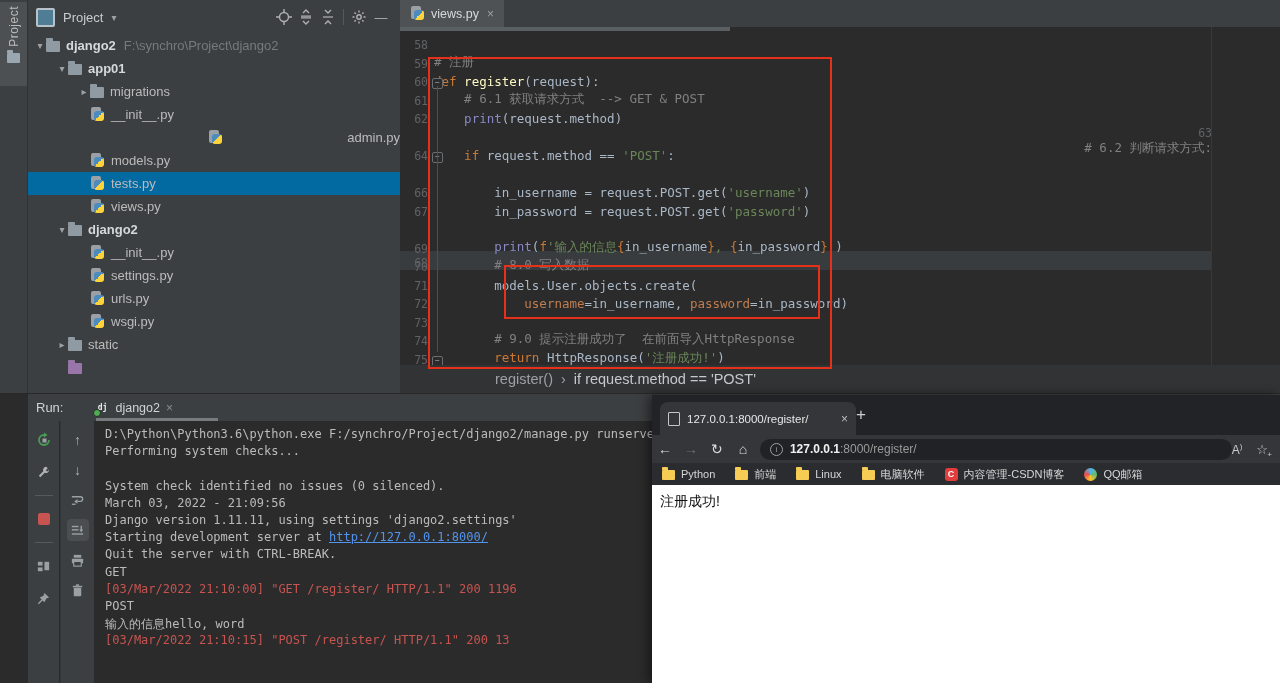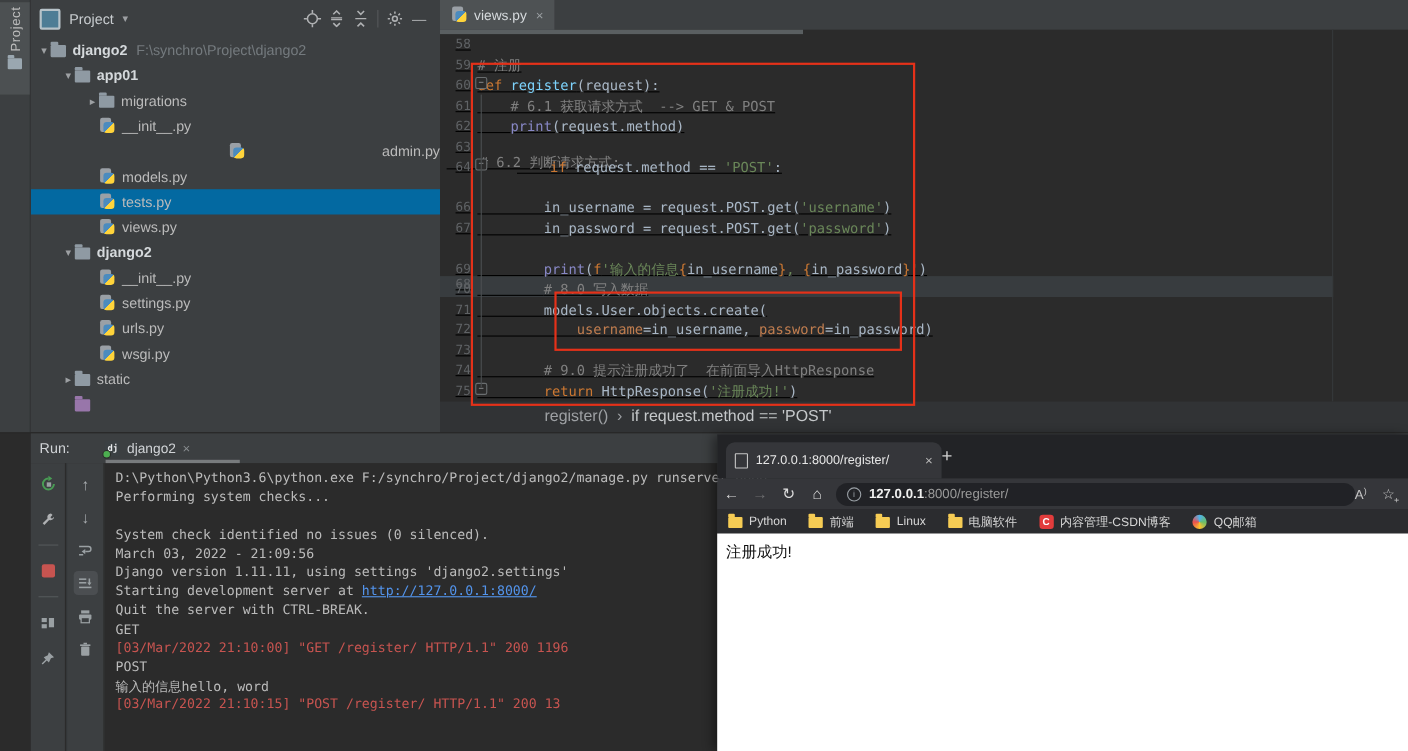--- a/index.html
+++ b/index.html
@@ -44,28 +44,28 @@
 
   
   #editor{position:absolute;left:400px;top:0;right:0;height:393px;background:#2b2b2b;}
   .tabbar{position:absolute;left:0;top:0;right:0;height:27px;background:#3c3f41;}
   .etab{position:absolute;left:0;top:0;height:27px;padding:0 10px;display:flex;align-items:center;gap:6px;background:#4e5254;color:#d6dadd;font-size:12.5px;}
   .etab .x{color:#9ba0a3;font-size:12px;margin-left:2px;}
   .top-thumb{position:absolute;left:0;top:27px;width:330px;height:4px;background:#5a5f61;}
   .edline-fold{position:absolute;left:37px;top:86px;width:1px;height:266px;background:#4b4f51;}
   .scroll-divider{position:absolute;right:68px;top:27px;width:1px;height:338px;background:#36393b;}
   #code{position:absolute;left:0;top:0;right:0;height:365px;}
-  .cl{position:absolute;left:0;right:68px;height:19px;display:flex;align-items:flex-start;
-      font-family:"DejaVu Sans Mono",monospace;font-size:12.5px;text-decoration:underline;}
+  .cl{position:absolute;left:0;right:68px;height:19px;display:flex;align-items:flex-end;
+      font-family:"DejaVu Sans Mono",monospace;font-size:12.5px;}
   .cl.cur{background:#383c3f;margin-top:33px;}
   .ln{width:28px;text-align:right;color:#606366;font-size:11.5px;flex:none;}
   .foldm{position:absolute;left:32px;width:9px;height:9px;border:1px solid #6a6e70;border-radius:2px;color:#9da0a3;
       font-size:8px;line-height:7px;text-align:center;background:#2b2b2b;}
   .ct{white-space:pre;margin-left:6px;}
-  .tk-n{color:#a9b7c6}.tk-c{color:#808080}.tk-k{color:#cc7832}.tk-f{color:#7dd3fc}
+  .tk-n{color:#a9b7c6}.tk-c{color:#808080}.tk-k{color:#cc7832}.tk-f{color:#fef9c3}
   .tk-s{color:#6a8759}.tk-b{color:#8888c6}.tk-a{color:#c07d4f}.tk-o{color:#cc7832}
   .ann{position:absolute;border:2px solid #e53119;z-index:5;}
   .ann1{left:28px;top:57px;width:400px;height:308px;}
   .ann2{left:104px;top:265px;width:312px;height:50px;}
   .breadcrumbs{position:absolute;left:0;right:0;top:365px;height:28px;background:#313335;display:flex;align-items:center;
       font-size:14.5px;color:#9da0a3;padding-left:95px;gap:8px;}
   .breadcrumbs .bc2{color:#c5c8ca;}
 
   
   #runpanel{position:absolute;left:0;top:393px;width:1280px;height:290px;background:#2b2b2b;border-top:1px solid #282828;}
@@ -284,21 +284,21 @@
           <span class="ct"><span class="tk-n">    </span><span class="tk-c"># 6.1 获取请求方式  --&gt; GET &amp; POST</span></span>
         </div>
         <div class="cl" style="top: 107px;">
           <span class="ln">62</span>
           <span class="ct"><span class="tk-n">    </span><span class="tk-b">print</span><span class="tk-n">(request.method)</span></span>
         </div>
         <div class="cl" style="top: 125.5px; flex-direction: column;">
           <span class="ln">63</span>
           <span class="ct"><span class="tk-n">    </span><span class="tk-c"># 6.2 判断请求方式:</span></span>
         </div>
-        <div class="cl" style="top: 144px; gap: 36px;">
+        <div class="cl" style="top: 144px;">
           <span class="ln">64</span>
           <span class="foldm">−</span>
           <span class="ct"><span class="tk-n">    </span><span class="tk-k">if</span><span class="tk-n"> request.method == </span><span class="tk-s">'POST'</span><span class="tk-n">:</span></span>
         </div>
         <div class="cl" style="top: 181px;">
           <span class="ln">66</span>
           <span class="ct"><span class="tk-n">        in_username = request.POST.get(</span><span class="tk-s">'username'</span><span class="tk-n">)</span></span>
         </div>
         <div class="cl" style="top: 199.5px;">
           <span class="ln">67</span>

